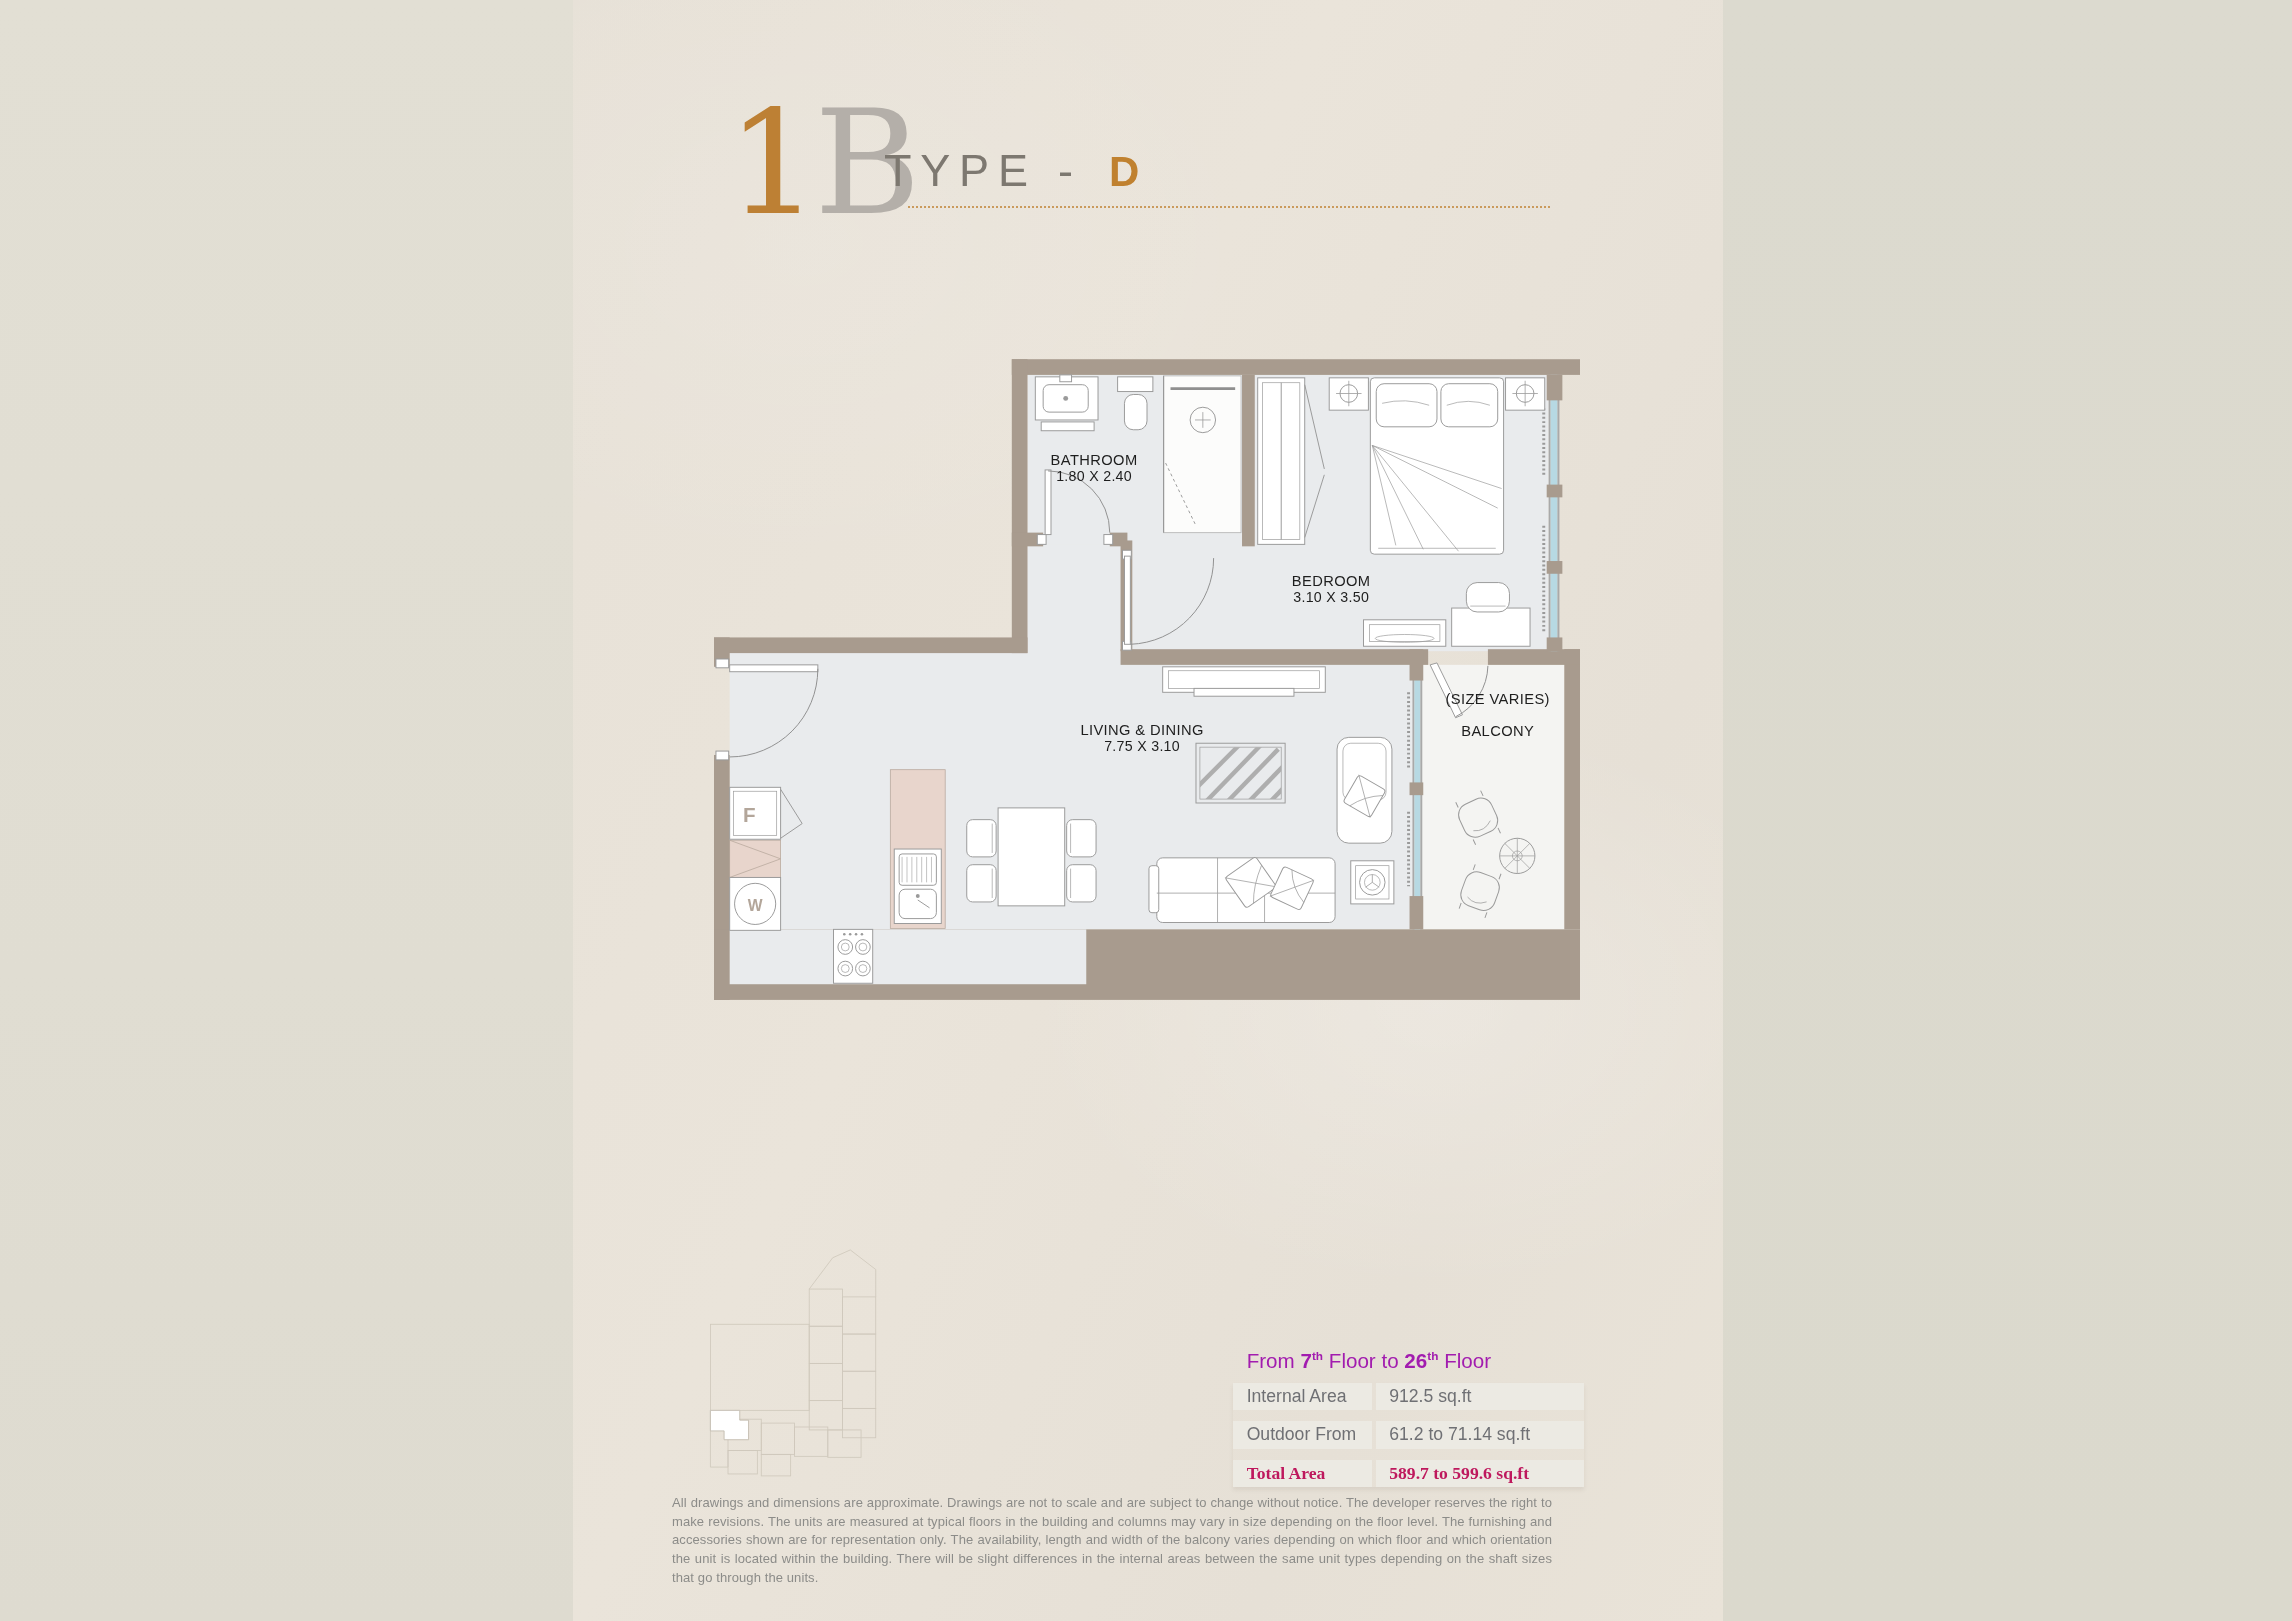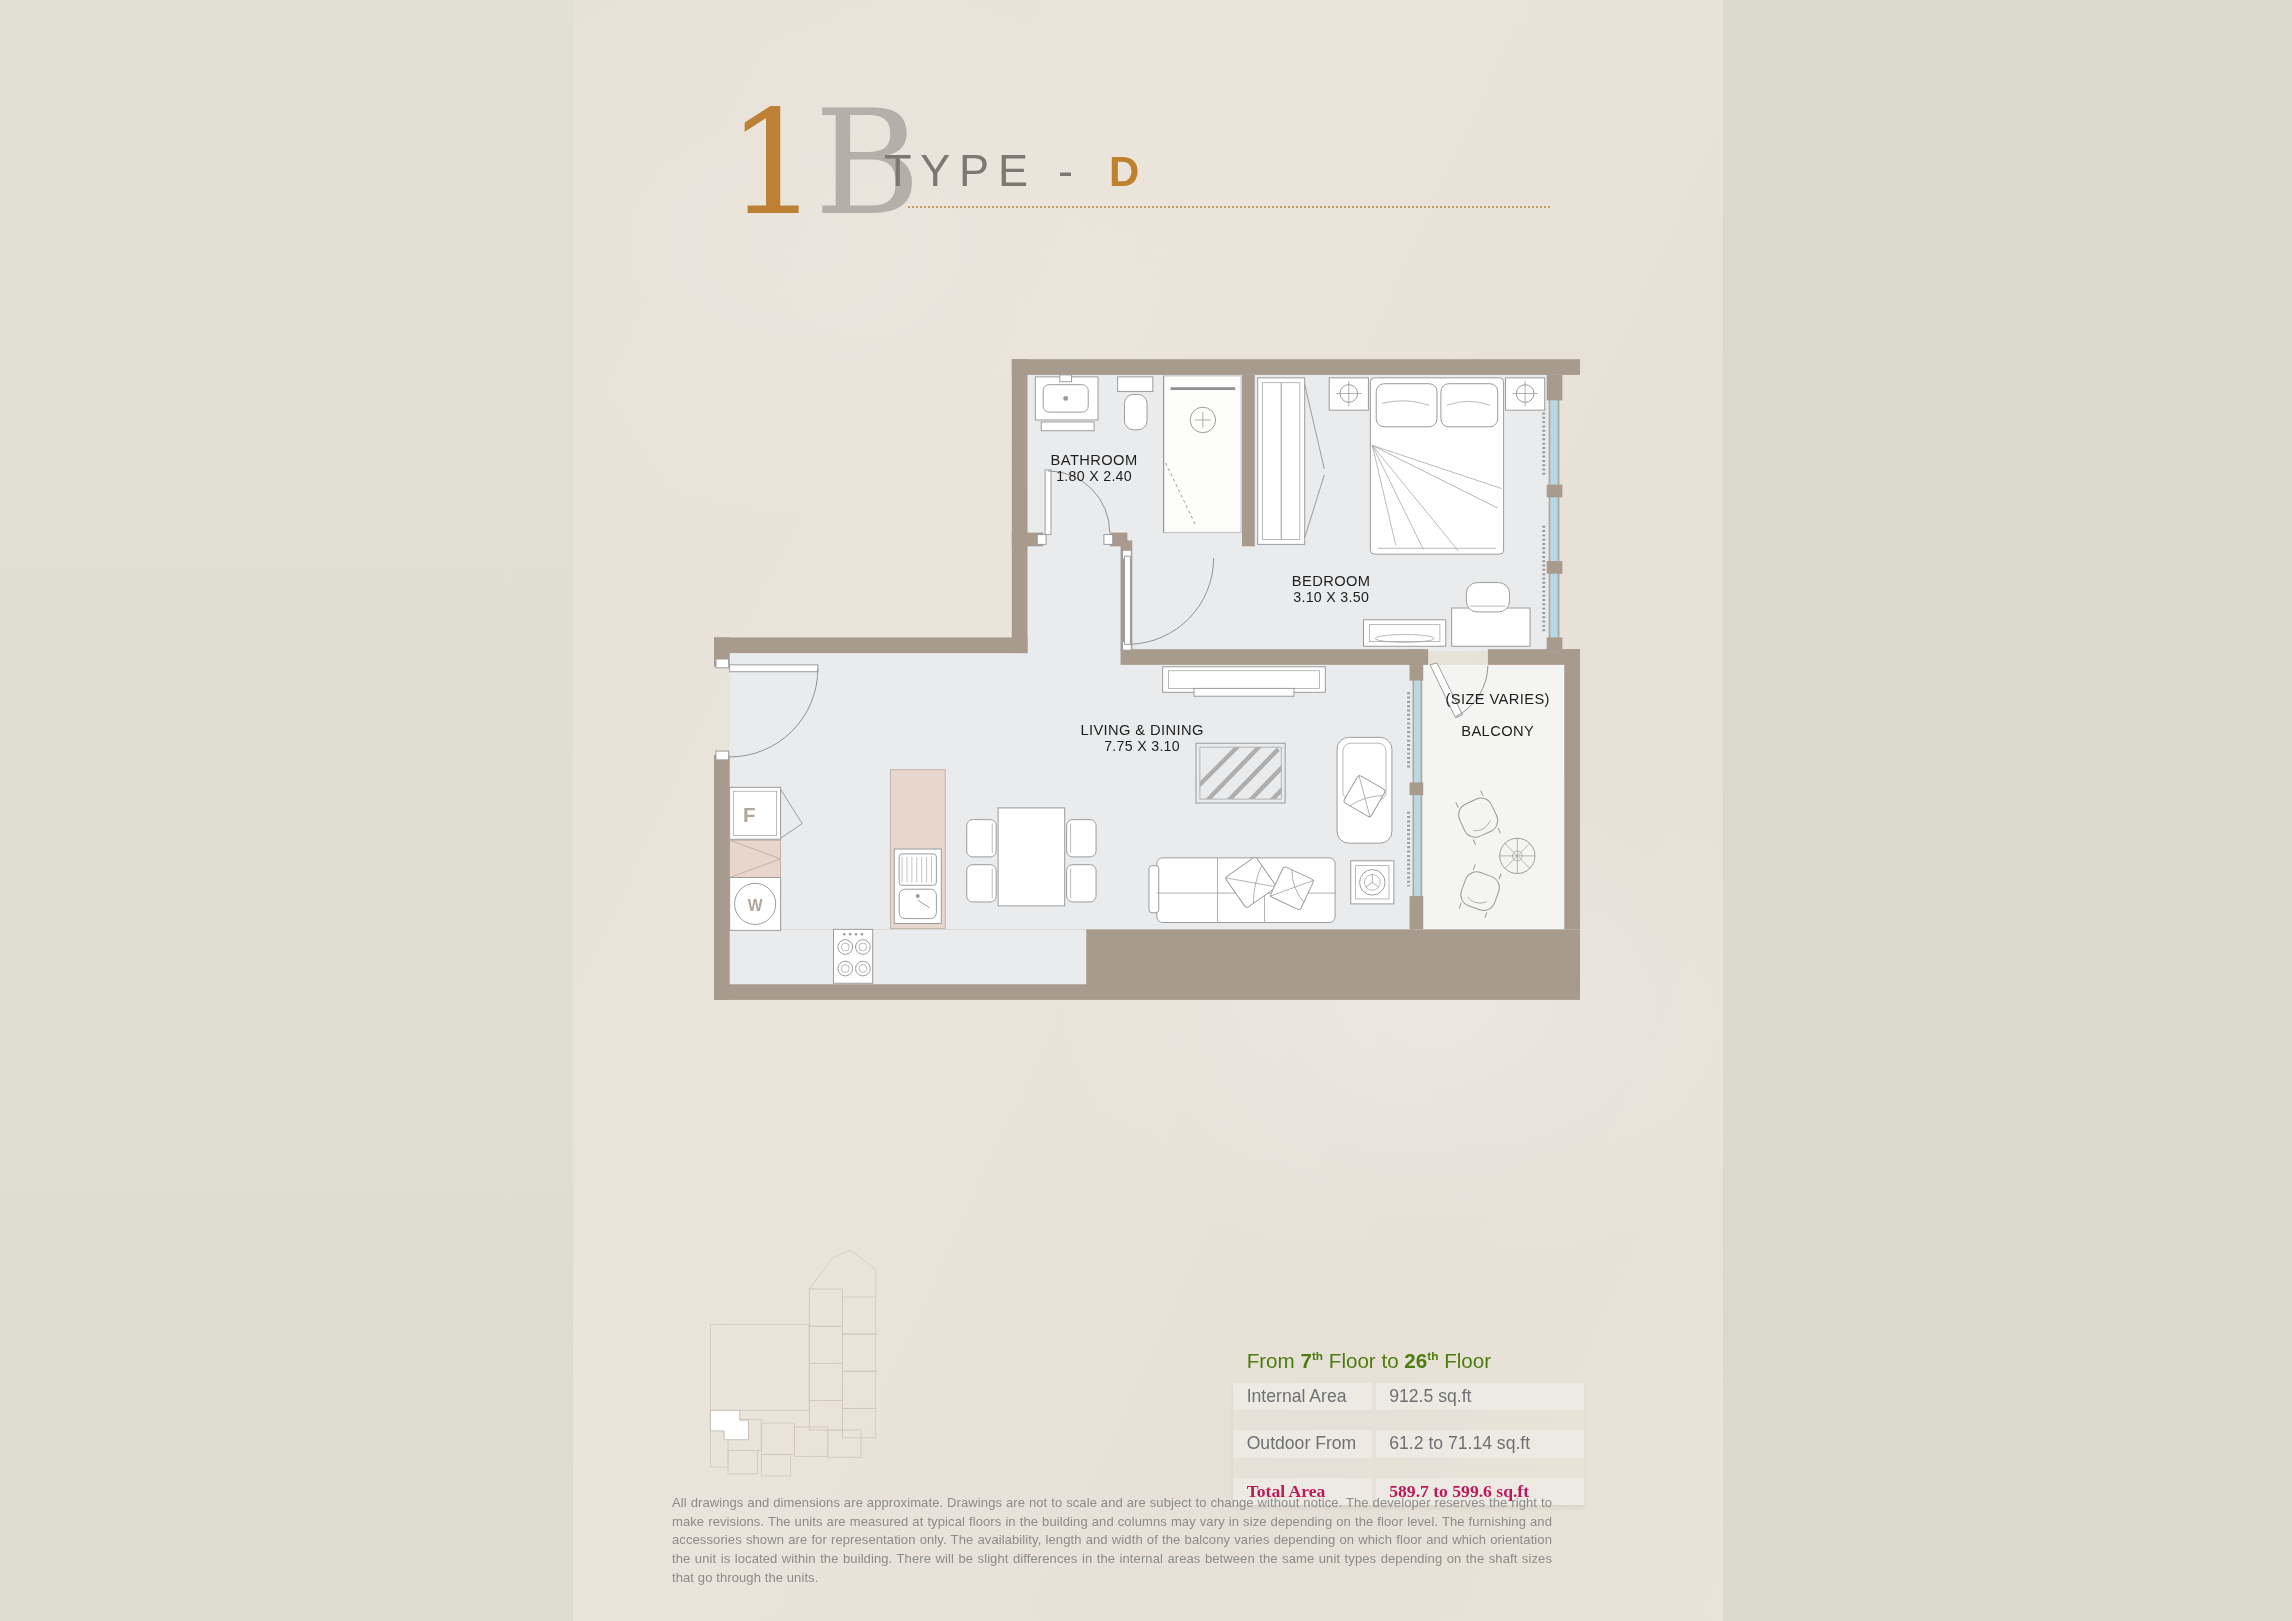--- a/index.html
+++ b/index.html
@@ -52,24 +52,24 @@
   .plan text{font-family:"Liberation Sans",sans-serif;}
   .room-name{font-size:15px;fill:#1e1e1e;letter-spacing:.4px;}
   .room-dims{font-size:14.5px;fill:#1e1e1e;letter-spacing:.3px;}
   .appl{font-size:21px;font-weight:700;fill:#b3a69a;}
 
   
   .key-plan{position:absolute;left:684px;top:1228px;}
 
   
   .area-block{position:absolute;left:1233px;top:1349px;width:351px;}
-  .floors-line{font-size:20.6px;color:#4d7c0f;white-space:nowrap;margin:0 0 9.8px 13.7px;}
+  .floors-line{font-size:20.6px;color:#a21caf;white-space:nowrap;margin:0 0 9.8px 13.7px;}
   .floors-line b{font-weight:700;}
   .floors-line sup{font-size:11.8px;font-weight:700;}
-  .area-table{display:flex;flex-direction:column;gap:20px;
+  .area-table{display:flex;flex-direction:column;gap:11px;
     box-shadow:0 2.9px 3.9px rgba(120,110,95,0.12);}
   .area-row{display:flex;gap:3.9px;height:27.4px;}
   .area-cell{background:#eceae3;line-height:27.4px;font-size:17.6px;color:#6f7074;}
   .area-cell.label{width:125px;padding-left:13.7px;}
   .area-cell.value{flex:1;padding-left:13.7px;}
   .area-row.total .area-cell{color:#be185d;font-weight:700;font-family:Liberation Serif, serif;}
 
   
   .disclaimer{
     position:absolute;left:672px;top:1494px;width:880px;margin:0;

